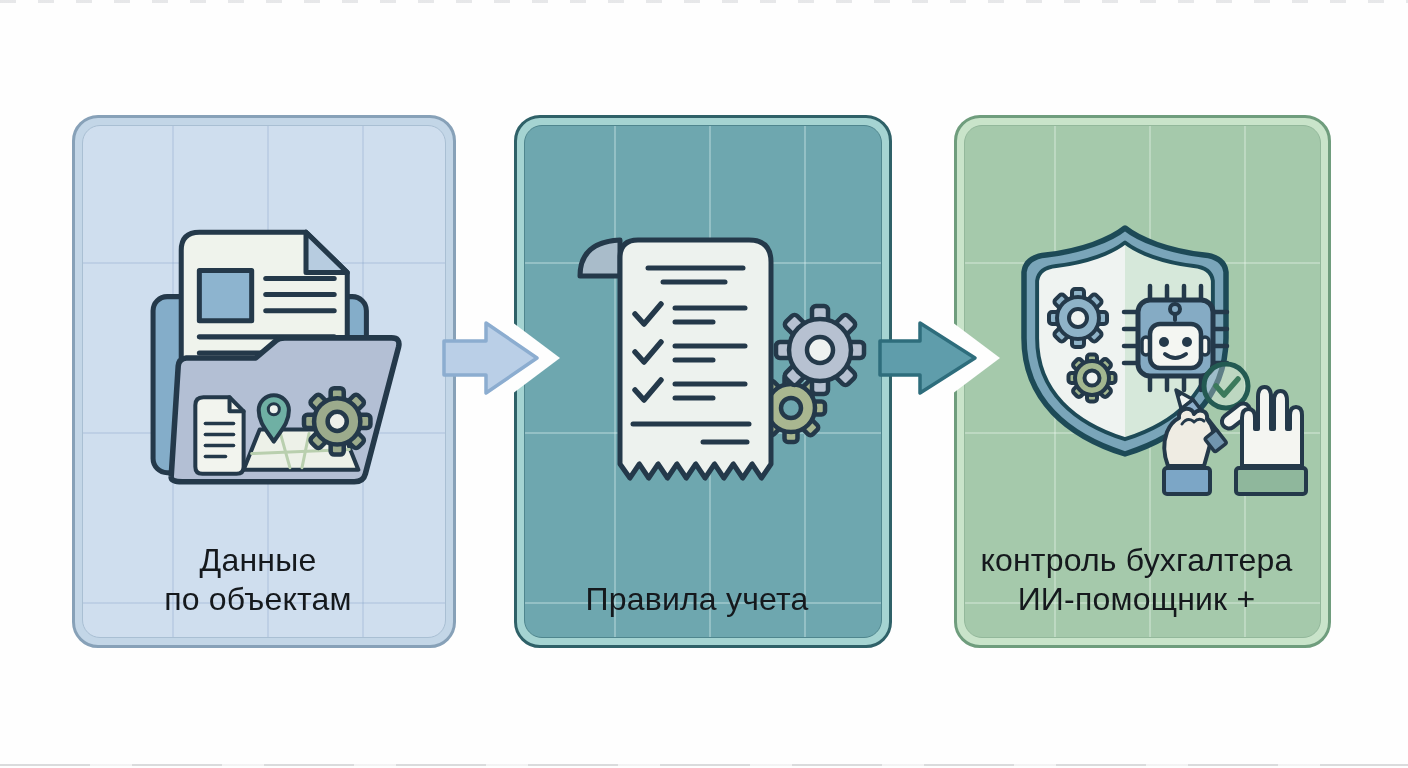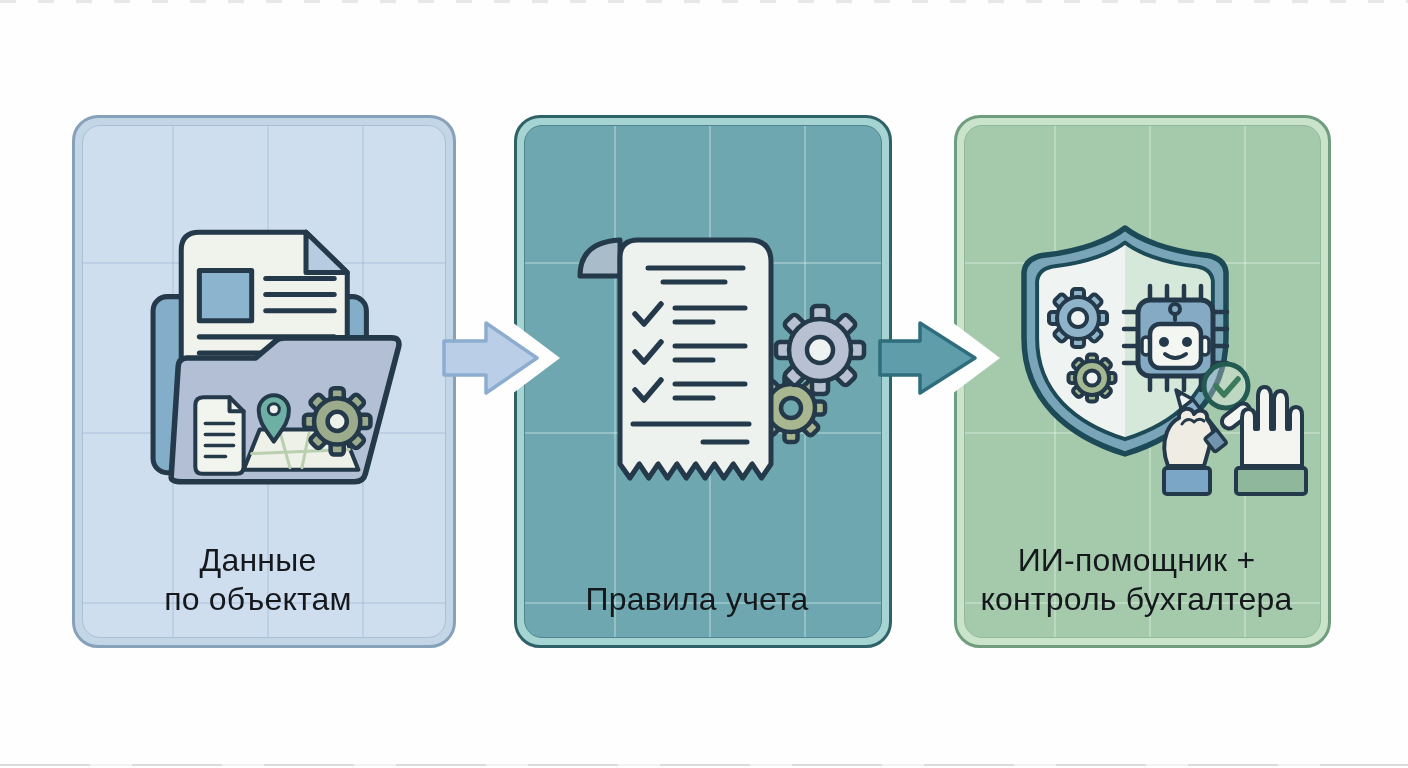--- a/index.html
+++ b/index.html
@@ -264,22 +264,22 @@
             <rect x="222" y="189" width="32" height="14" rx="7" transform="rotate(-38 238 196)" fill="#f4f5f1" stroke="#24394a" stroke-width="4"></rect>
             <path d="M244,246 L244,198 Q244,189 250.5,189 Q257,189 257,198 L257,209
                      L260,209 L260,177 Q260,167 266.5,167 Q273,167 273,177 L273,209
                      L276,209 L276,181 Q276,171 282.5,171 Q289,171 289,181 L289,209
                      L292,209 L292,195 Q292,187 298,187 Q304,187 304,195 L304,246 Z" fill="#f4f5f1" stroke="#24394a" stroke-width="4"></path>
             <rect x="238" y="248" width="70" height="26" rx="3" fill="#8fb79c" stroke="#24394a" stroke-width="4"></rect>
           </g>
         </g>
       </svg>
       <div class="caption">
+        <div>контроль бухгалтера</div>
         <div>ИИ-помощник +</div>
-        <div>контроль бухгалтера</div>
       </div>
     </div>
   </div>
 
   <svg class="arrow" style="left: 440px; top: 312px; --afill: #bacfe7; --astroke: #8cadd0;" width="122" height="92" viewBox="0 0 122 92">
     <polygon points="64,4 120,46 64,88" fill="#fefefe"></polygon>
     <path d="M4,29 H46 V11 L97,46 L46,81 V63 H4 Z" fill="var(--afill)" stroke="var(--astroke)" stroke-width="3.5" stroke-linejoin="round"></path>
   </svg>
 
   <svg class="arrow" style="left: 876px; top: 312px; --afill: #5f9dab; --astroke: #2e6d7c;" width="126" height="92" viewBox="0 0 126 92">

